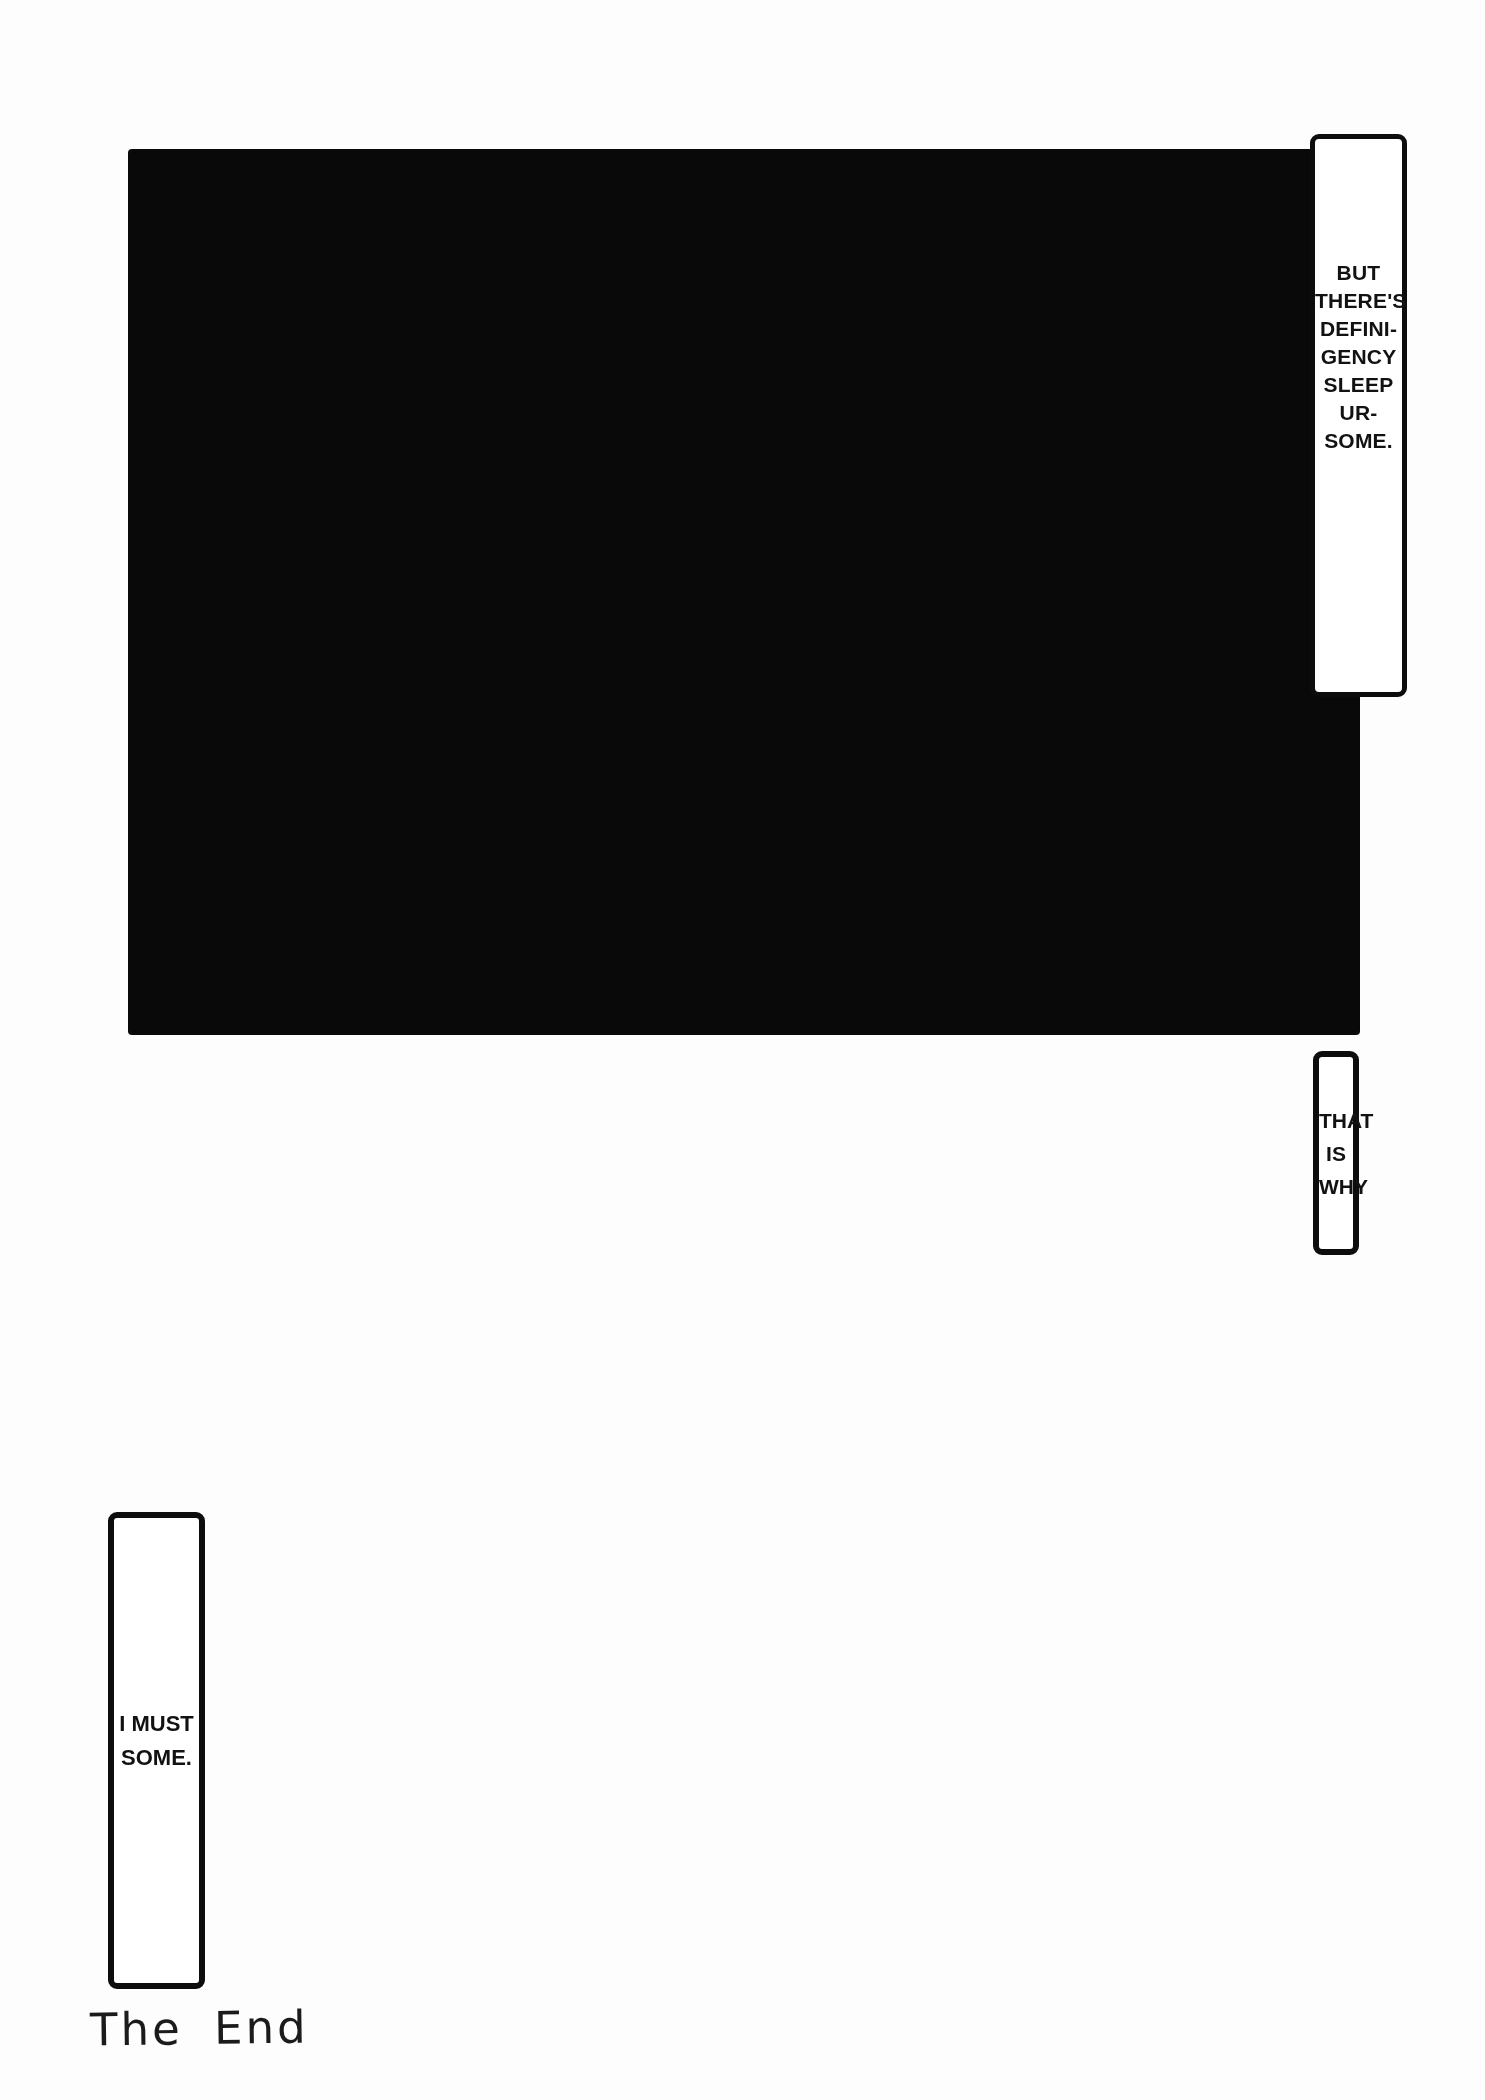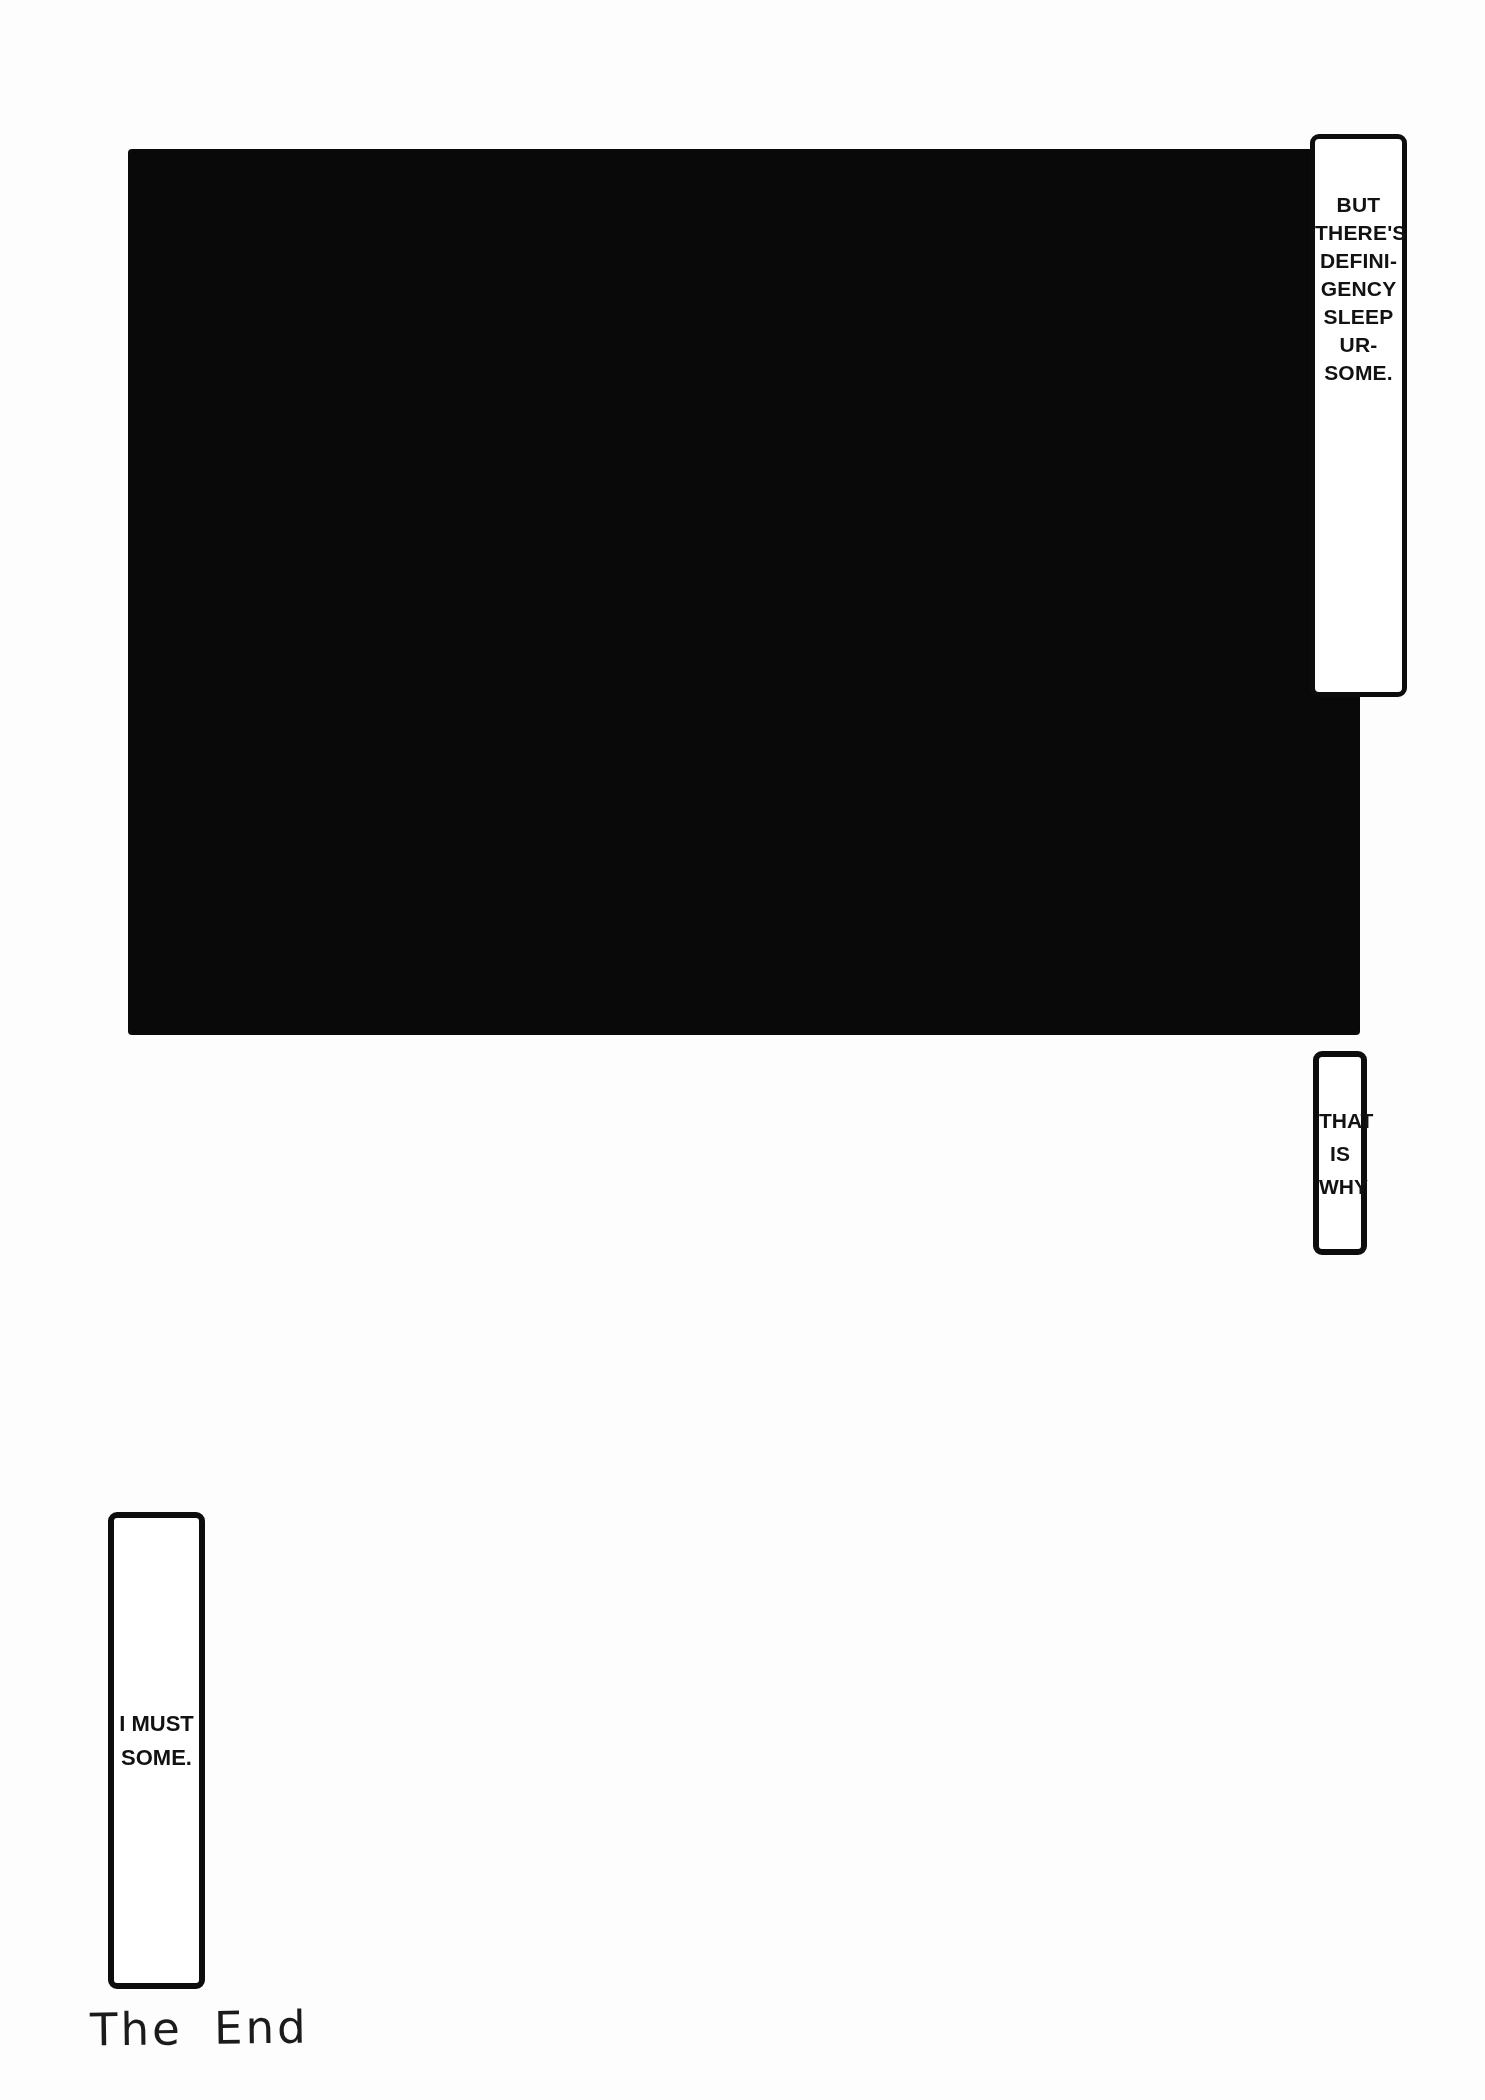--- a/index.html
+++ b/index.html
@@ -32,29 +32,29 @@
     text-align: center;
     font-weight: 700;
     color: #121212;
   }
   .bubble .line { display: block; width: 100%; }
   .bubble-urgency {
     left: 1310px;
     top: 134px;
     width: 97px;
     height: 563px;
-    padding-top: 52px;
+    padding-top: 120px;
     font-size: 21px;
     line-height: 28px;
     letter-spacing: 0.2px;
   }
   .bubble-why {
     left: 1313px;
     top: 1051px;
-    width: 54px;
+    width: 46px;
     height: 204px;
     border-width: 6px;
     justify-content: center;
     font-size: 21px;
     line-height: 33px;
   }
   .bubble-sleep {
     left: 108px;
     top: 1512px;
     width: 97px;

